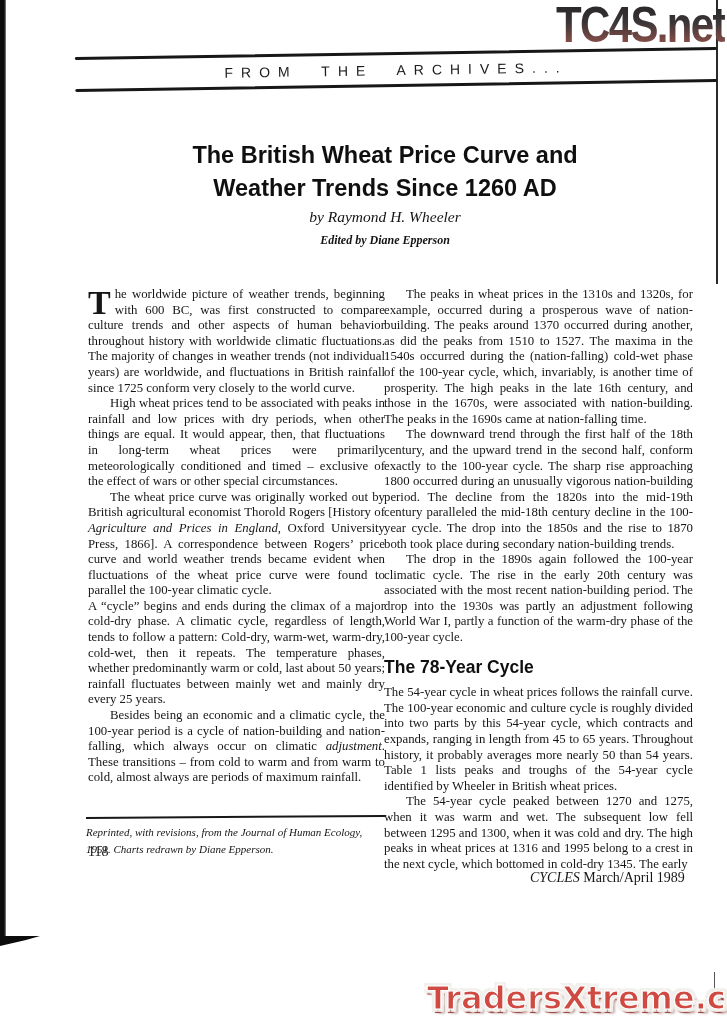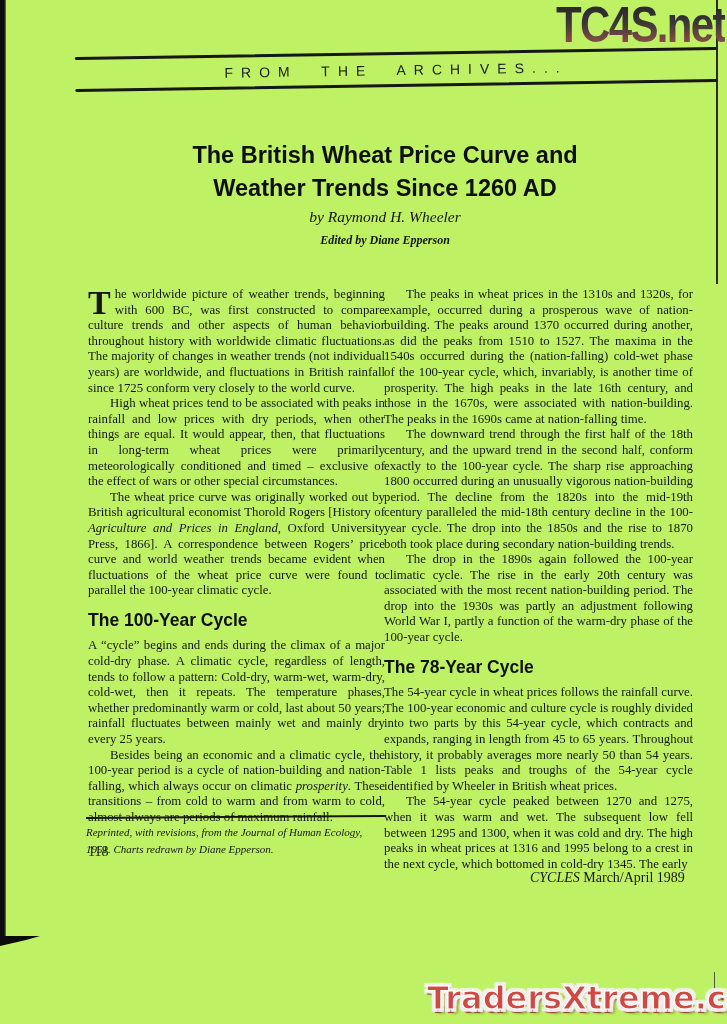--- a/index.html
+++ b/index.html
@@ -1,18 +1,18 @@
 <!DOCTYPE html>
 <html><head>
 <meta charset="utf-8">
 <style>
   html,body{margin:0;padding:0;background:#e9e7e2;}
   .page{
     position:relative;width:727px;height:1024px;margin:0 auto;
-    background:#bef264;overflow:hidden;
+    background:#ffffff;overflow:hidden;
     font-family:"Liberation Serif",serif;color:#161616;
   }
   
   .scan-strip-left{position:absolute;left:0;top:0;width:6px;height:938px;
     background:linear-gradient(90deg,#0c0c0c 0 70%,rgba(12,12,12,.45));}
   .scan-strip-left::after{content:"";position:absolute;left:0;bottom:-8px;
     border-left:26px solid #0c0c0c;border-top:4px solid #0c0c0c;border-bottom:6px solid transparent;border-right:14px solid transparent;}
   .scan-line-right{position:absolute;left:716px;top:0;width:2px;height:284px;background:#2a2a2a;}
   .scan-tick-right{position:absolute;left:714px;top:972px;width:1px;height:22px;background:#555;}
 
@@ -100,23 +100,22 @@
     <div>The British Wheat Price Curve and</div>
     <div>Weather Trends Since 1260 AD</div>
   </div>
   <div class="byline">by Raymond H. Wheeler</div>
   <div class="edited">Edited by Diane Epperson</div>
 
   <div class="col col-left">
     <p><span class="dropcap">T</span><span>he worldwide picture of weather trends, beginning with 600 BC, was first constructed to compare culture trends and other aspects of human behavior throughout history with worldwide climatic fluctuations. The majority of changes in weather trends (not individual years) are worldwide, and fluctuations in British rainfall since 1725 conform very closely to the world curve.</span></p>
     <p class="indent">High wheat prices tend to be associated with peaks in rainfall and low prices with dry periods, when other things are equal. It would appear, then, that fluctuations in long-term wheat prices were primarily meteorologically conditioned and timed – exclusive of the effect of wars or other special circumstances.</p>
     <p class="indent"><span>The wheat price curve was originally worked out by British agricultural economist Thorold Rogers [History of </span><em>Agriculture and Prices in England</em><span>, Oxford University Press, 1866]. A correspondence between Rogers’ price curve and world weather trends became evident when fluctuations of the wheat price curve were found to parallel the 100-year climatic cycle.</span></p>
-    <div class="sect-head">The 100-Year Cycle</div>
     <p>A “cycle” begins and ends during the climax of a major cold-dry phase. A climatic cycle, regardless of length, tends to follow a pattern: Cold-dry, warm-wet, warm-dry, cold-wet, then it repeats. The temperature phases, whether predominantly warm or cold, last about 50 years; rainfall fluctuates between mainly wet and mainly dry every 25 years.</p>
-    <p class="indent"><span>Besides being an economic and a climatic cycle, the 100-year period is a cycle of nation-building and nation-falling, which always occur on climatic </span><em>prosperity</em><span>. These transitions – from cold to warm and from warm to cold, almost always are periods of maximum rainfall.</span></p>
+    <p class="indent"><span>Besides being an economic and a climatic cycle, the 100-year period is a cycle of nation-building and nation-falling, which always occur on climatic </span><em>adjustment</em><span>. These transitions – from cold to warm and from warm to cold, almost always are periods of maximum rainfall.</span></p>
   </div>
 
   <div class="col col-right">
     <p class="indent">The peaks in wheat prices in the 1310s and 1320s, for example, occurred during a prosperous wave of nation-building. The peaks around 1370 occurred during another, as did the peaks from 1510 to 1527. The maxima in the 1540s occurred during the (nation-falling) cold-wet phase of the 100-year cycle, which, invariably, is another time of prosperity. The high peaks in the late 16th century, and those in the 1670s, were associated with nation-building. The peaks in the 1690s came at nation-falling time.</p>
     <p class="indent">The downward trend through the first half of the 18th century, and the upward trend in the second half, conform exactly to the 100-year cycle. The sharp rise approaching 1800 occurred during an unusually vigorous nation-building period. The decline from the 1820s into the mid-19th century paralleled the mid-18th century decline in the 100-year cycle. The drop into the 1850s and the rise to 1870 both took place during secondary nation-building trends.</p>
     <p class="indent">The drop in the 1890s again followed the 100-year climatic cycle. The rise in the early 20th century was associated with the most recent nation-building period. The drop into the 1930s was partly an adjustment following World War I, partly a function of the warm-dry phase of the 100-year cycle.</p>
     <div class="sect-head">The 78-Year Cycle</div>
     <p>The 54-year cycle in wheat prices follows the rainfall curve. The 100-year economic and culture cycle is roughly divided into two parts by this 54-year cycle, which contracts and expands, ranging in length from 45 to 65 years. Throughout history, it probably averages more nearly 50 than 54 years. Table 1 lists peaks and troughs of the 54-year cycle identified by Wheeler in British wheat prices.</p>
     <p class="indent">The 54-year cycle peaked between 1270 and 1275, when it was warm and wet. The subsequent low fell between 1295 and 1300, when it was cold and dry. The high peaks in wheat prices at 1316 and 1995 belong to a crest in the next cycle, which bottomed in cold-dry 1345. The early</p>
   </div>

